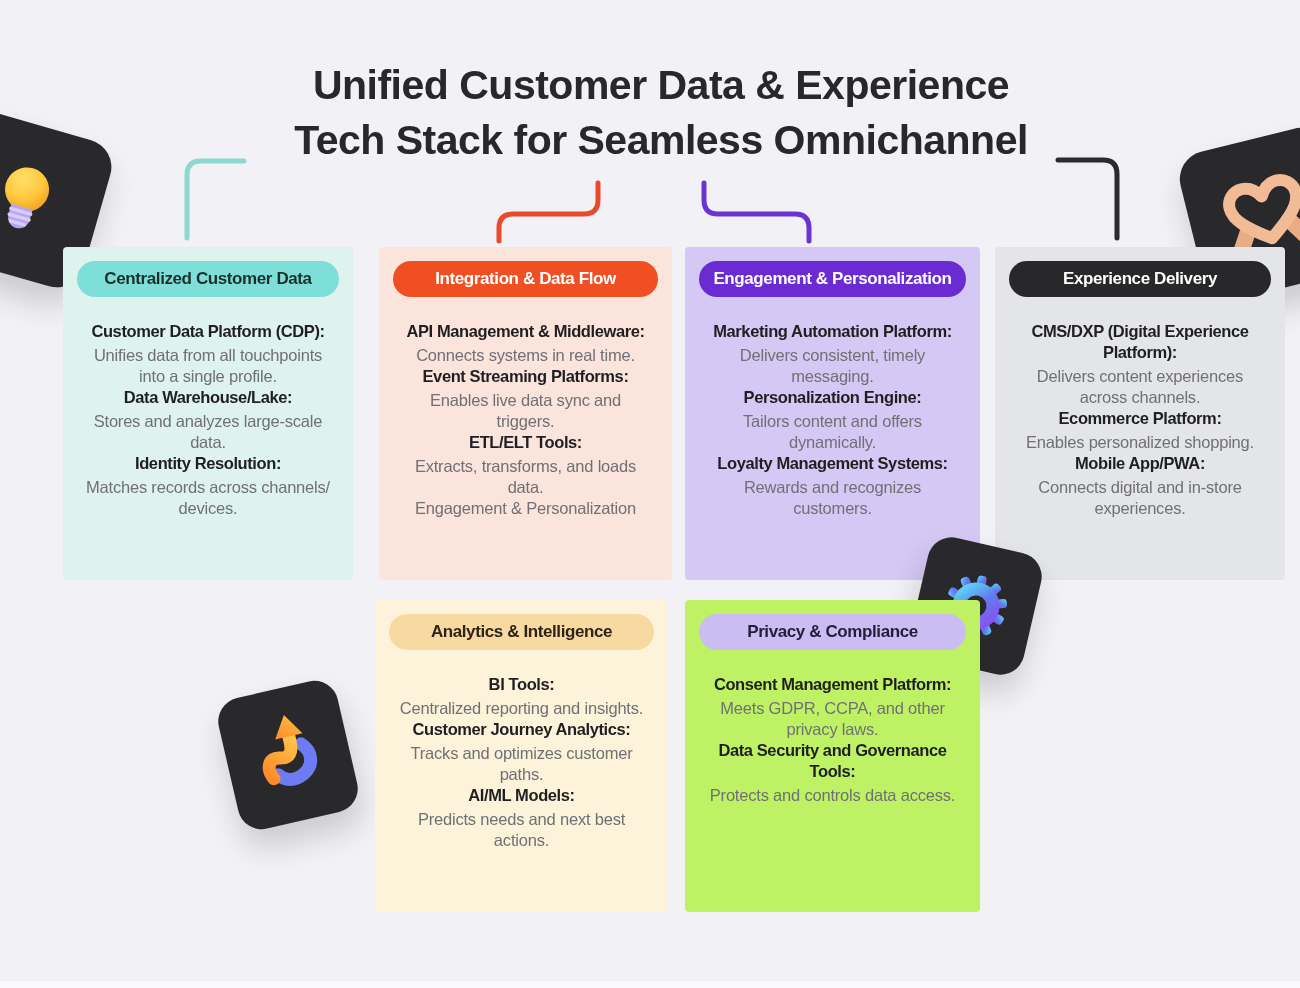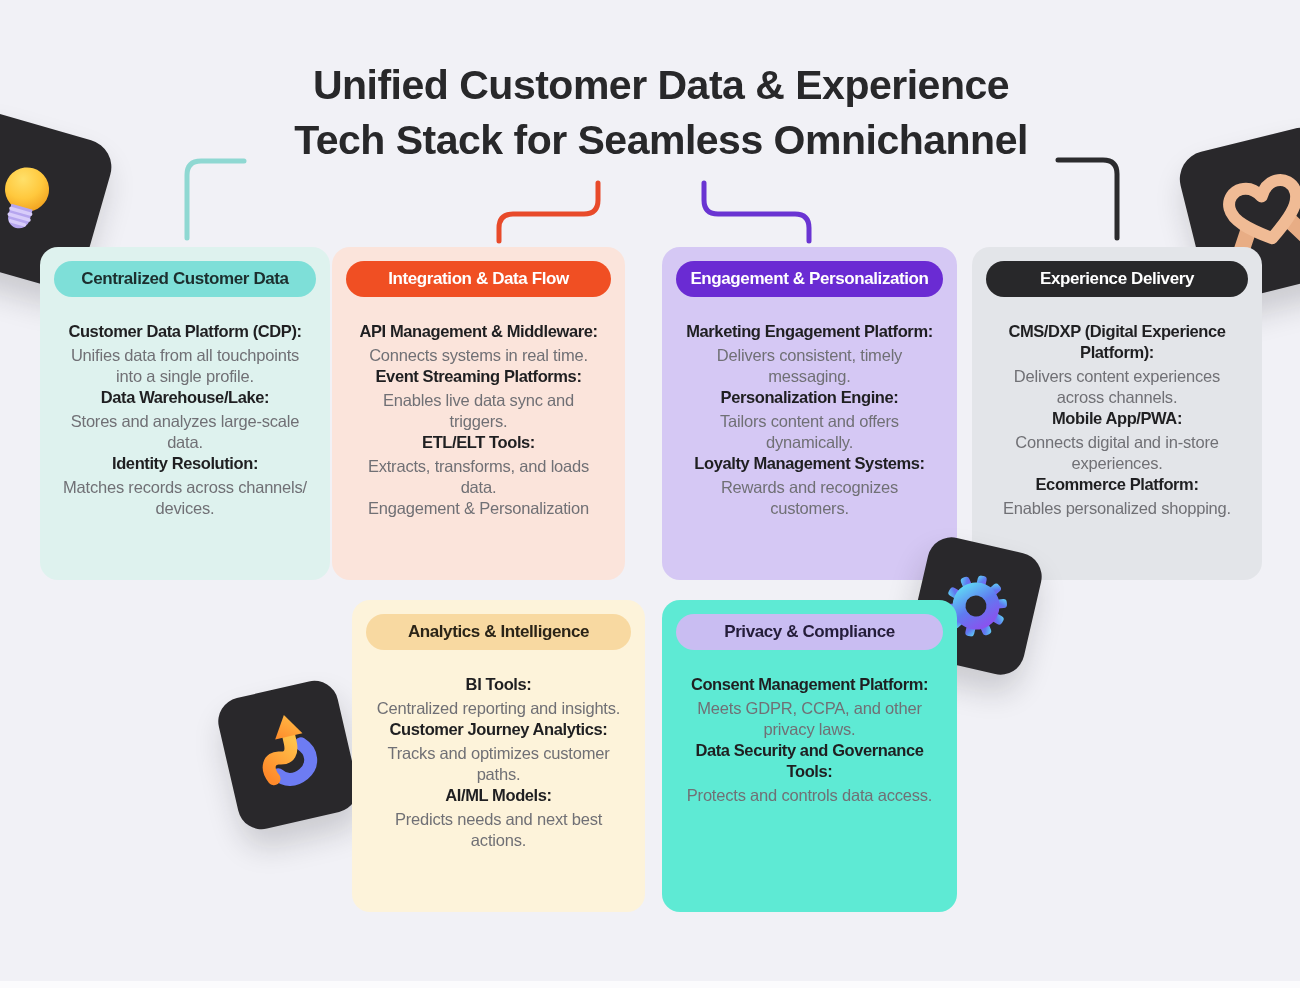--- a/index.html
+++ b/index.html
@@ -14,21 +14,21 @@
   .title{
     position:absolute;top:58px;left:0;width:100%;text-align:center;
     font-weight:700;font-size:41px;line-height:55px;color:#28282a;
     letter-spacing:-0.5px;z-index:1;
   }
   .title span{display:block;}
   
   .connectors{position:absolute;left:0;top:0;z-index:0;pointer-events:none;}
   .connectors path{fill:none;stroke-width:5;stroke-linecap:round;}
   
-  .card{position:absolute;border-radius:18px;z-index:1;}
+  .card{position:absolute;border-radius:4px;z-index:1;margin-left:23px;}
   .card.row2{z-index:3;}
   .badge{
     margin:14px 14px 0;height:36px;border-radius:18px;
     display:flex;align-items:center;justify-content:center;
     font-weight:700;font-size:17px;letter-spacing:-0.4px;
   }
   .sections{
     display:flex;flex-direction:column;
     margin-top:24px;padding:0 6px;text-align:center;
   }
@@ -150,21 +150,21 @@
 data.</p>
       </div>
       <div class="section">
         <h3>Identity Resolution:</h3>
         <p>Matches records across channels/
 devices.</p>
       </div>
     </div>
   </div>
 
-  <div class="card" style="left: 332px; top: 247px; width: 293px; height: 333px; background: rgb(251, 228, 219);">
+  <div class="card" style="left: 356px; top: 247px; width: 293px; height: 333px; background: rgb(251, 228, 219);">
     <div class="badge" style="background: rgb(240, 79, 35); color: rgb(255, 255, 255);">Integration &amp; Data Flow</div>
     <div class="sections">
       <div class="section">
         <h3>API Management &amp; Middleware:</h3>
         <p>Connects systems in real time.</p>
       </div>
       <div class="section">
         <h3>Event Streaming Platforms:</h3>
         <p>Enables live data sync and
 triggers.</p>
@@ -175,21 +175,21 @@
 data.
 Engagement &amp; Personalization</p>
       </div>
     </div>
   </div>
 
   <div class="card" style="left: 662px; top: 247px; width: 295px; height: 333px; background: rgb(213, 200, 244);">
     <div class="badge" style="background: rgb(106, 43, 211); color: rgb(255, 255, 255);">Engagement &amp; Personalization</div>
     <div class="sections">
       <div class="section">
-        <h3>Marketing Engagement Platform:</h3>
+        <h3>Marketing Automation Platform:</h3>
         <p>Delivers consistent, timely
 messaging.</p>
       </div>
       <div class="section">
         <h3>Personalization Engine:</h3>
         <p>Tailors content and offers
 dynamically.</p>
       </div>
       <div class="section">
         <h3>Loyalty Management Systems:</h3>
@@ -202,28 +202,28 @@
   <div class="card" style="left: 972px; top: 247px; width: 290px; height: 333px; background: rgb(227, 229, 233);">
     <div class="badge" style="background: rgb(40, 40, 42); color: rgb(255, 255, 255);">Experience Delivery</div>
     <div class="sections">
       <div class="section">
         <h3>CMS/DXP (Digital Experience
 Platform):</h3>
         <p>Delivers content experiences
 across channels.</p>
       </div>
       <div class="section">
+        <h3>Ecommerce Platform:</h3>
+        <p>Enables personalized shopping.</p>
+      </div>
+      <div class="section">
         <h3>Mobile App/PWA:</h3>
         <p>Connects digital and in-store
 experiences.</p>
       </div>
-      <div class="section">
-        <h3>Ecommerce Platform:</h3>
-        <p>Enables personalized shopping.</p>
-      </div>
     </div>
   </div>
 
   <div class="card row2" style="left: 352px; top: 600px; width: 293px; height: 312px; background: rgb(253, 243, 218);">
     <div class="badge" style="background: rgb(248, 217, 161); color: rgb(43, 36, 23);">Analytics &amp; Intelligence</div>
     <div class="sections">
       <div class="section">
         <h3>BI Tools:</h3>
         <p>Centralized reporting and insights.</p>
       </div>
@@ -233,21 +233,21 @@
 paths.</p>
       </div>
       <div class="section">
         <h3>AI/ML Models:</h3>
         <p>Predicts needs and next best
 actions.</p>
       </div>
     </div>
   </div>
 
-  <div class="card row2" style="left: 662px; top: 600px; width: 295px; height: 312px; background: #5eead4;">
+  <div class="card row2" style="left: 662px; top: 600px; width: 295px; height: 312px; background: #bef264;">
     <div class="badge" style="background: rgb(201, 189, 242); color: rgb(36, 29, 58);">Privacy &amp; Compliance</div>
     <div class="sections">
       <div class="section">
         <h3>Consent Management Platform:</h3>
         <p>Meets GDPR, CCPA, and other
 privacy laws.</p>
       </div>
       <div class="section">
         <h3>Data Security and Governance
 Tools:</h3>

